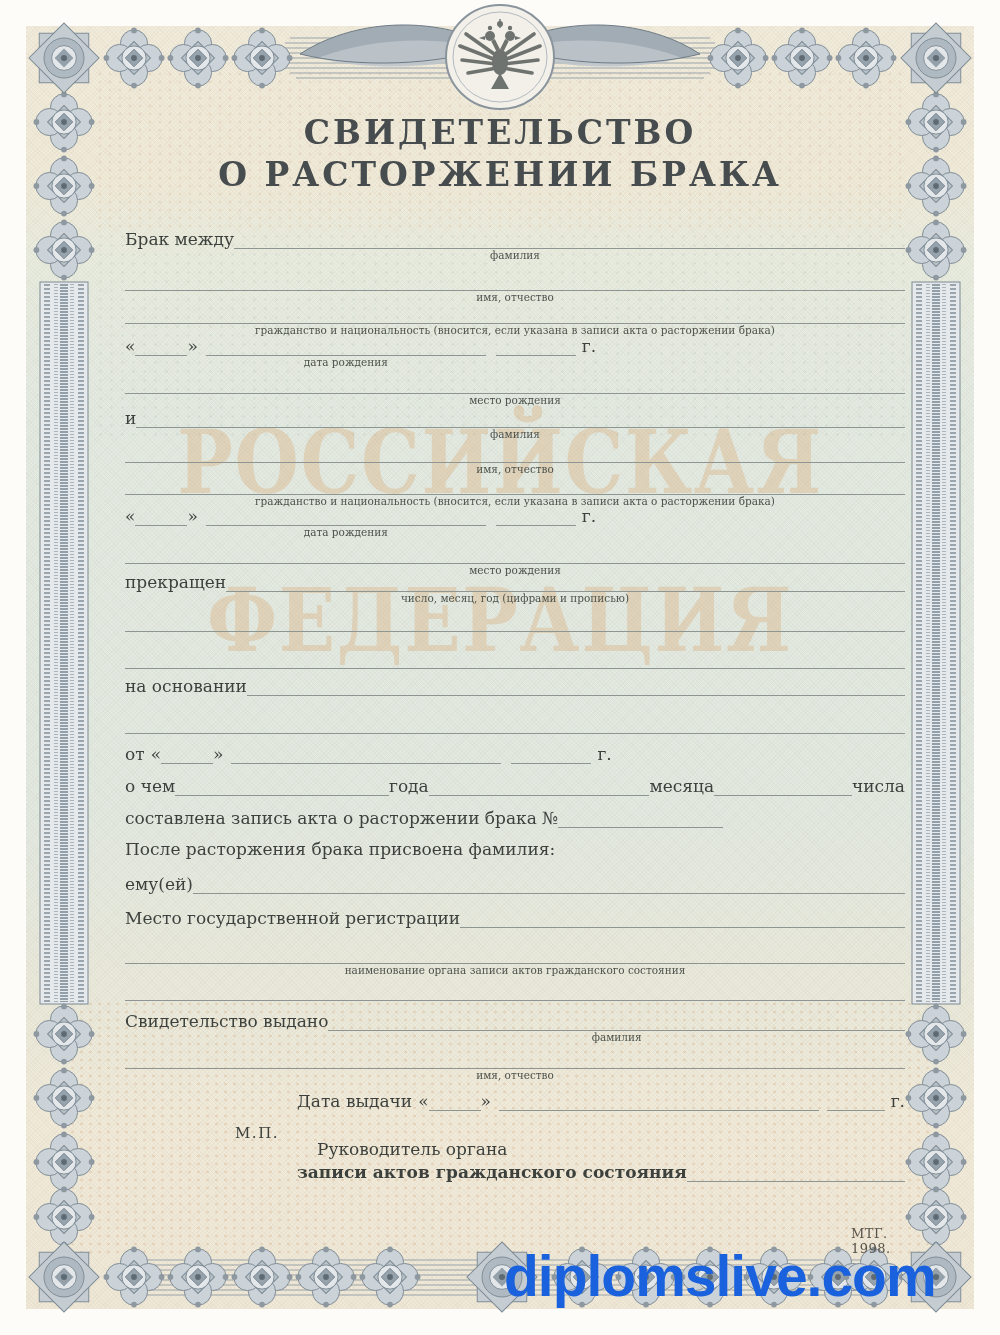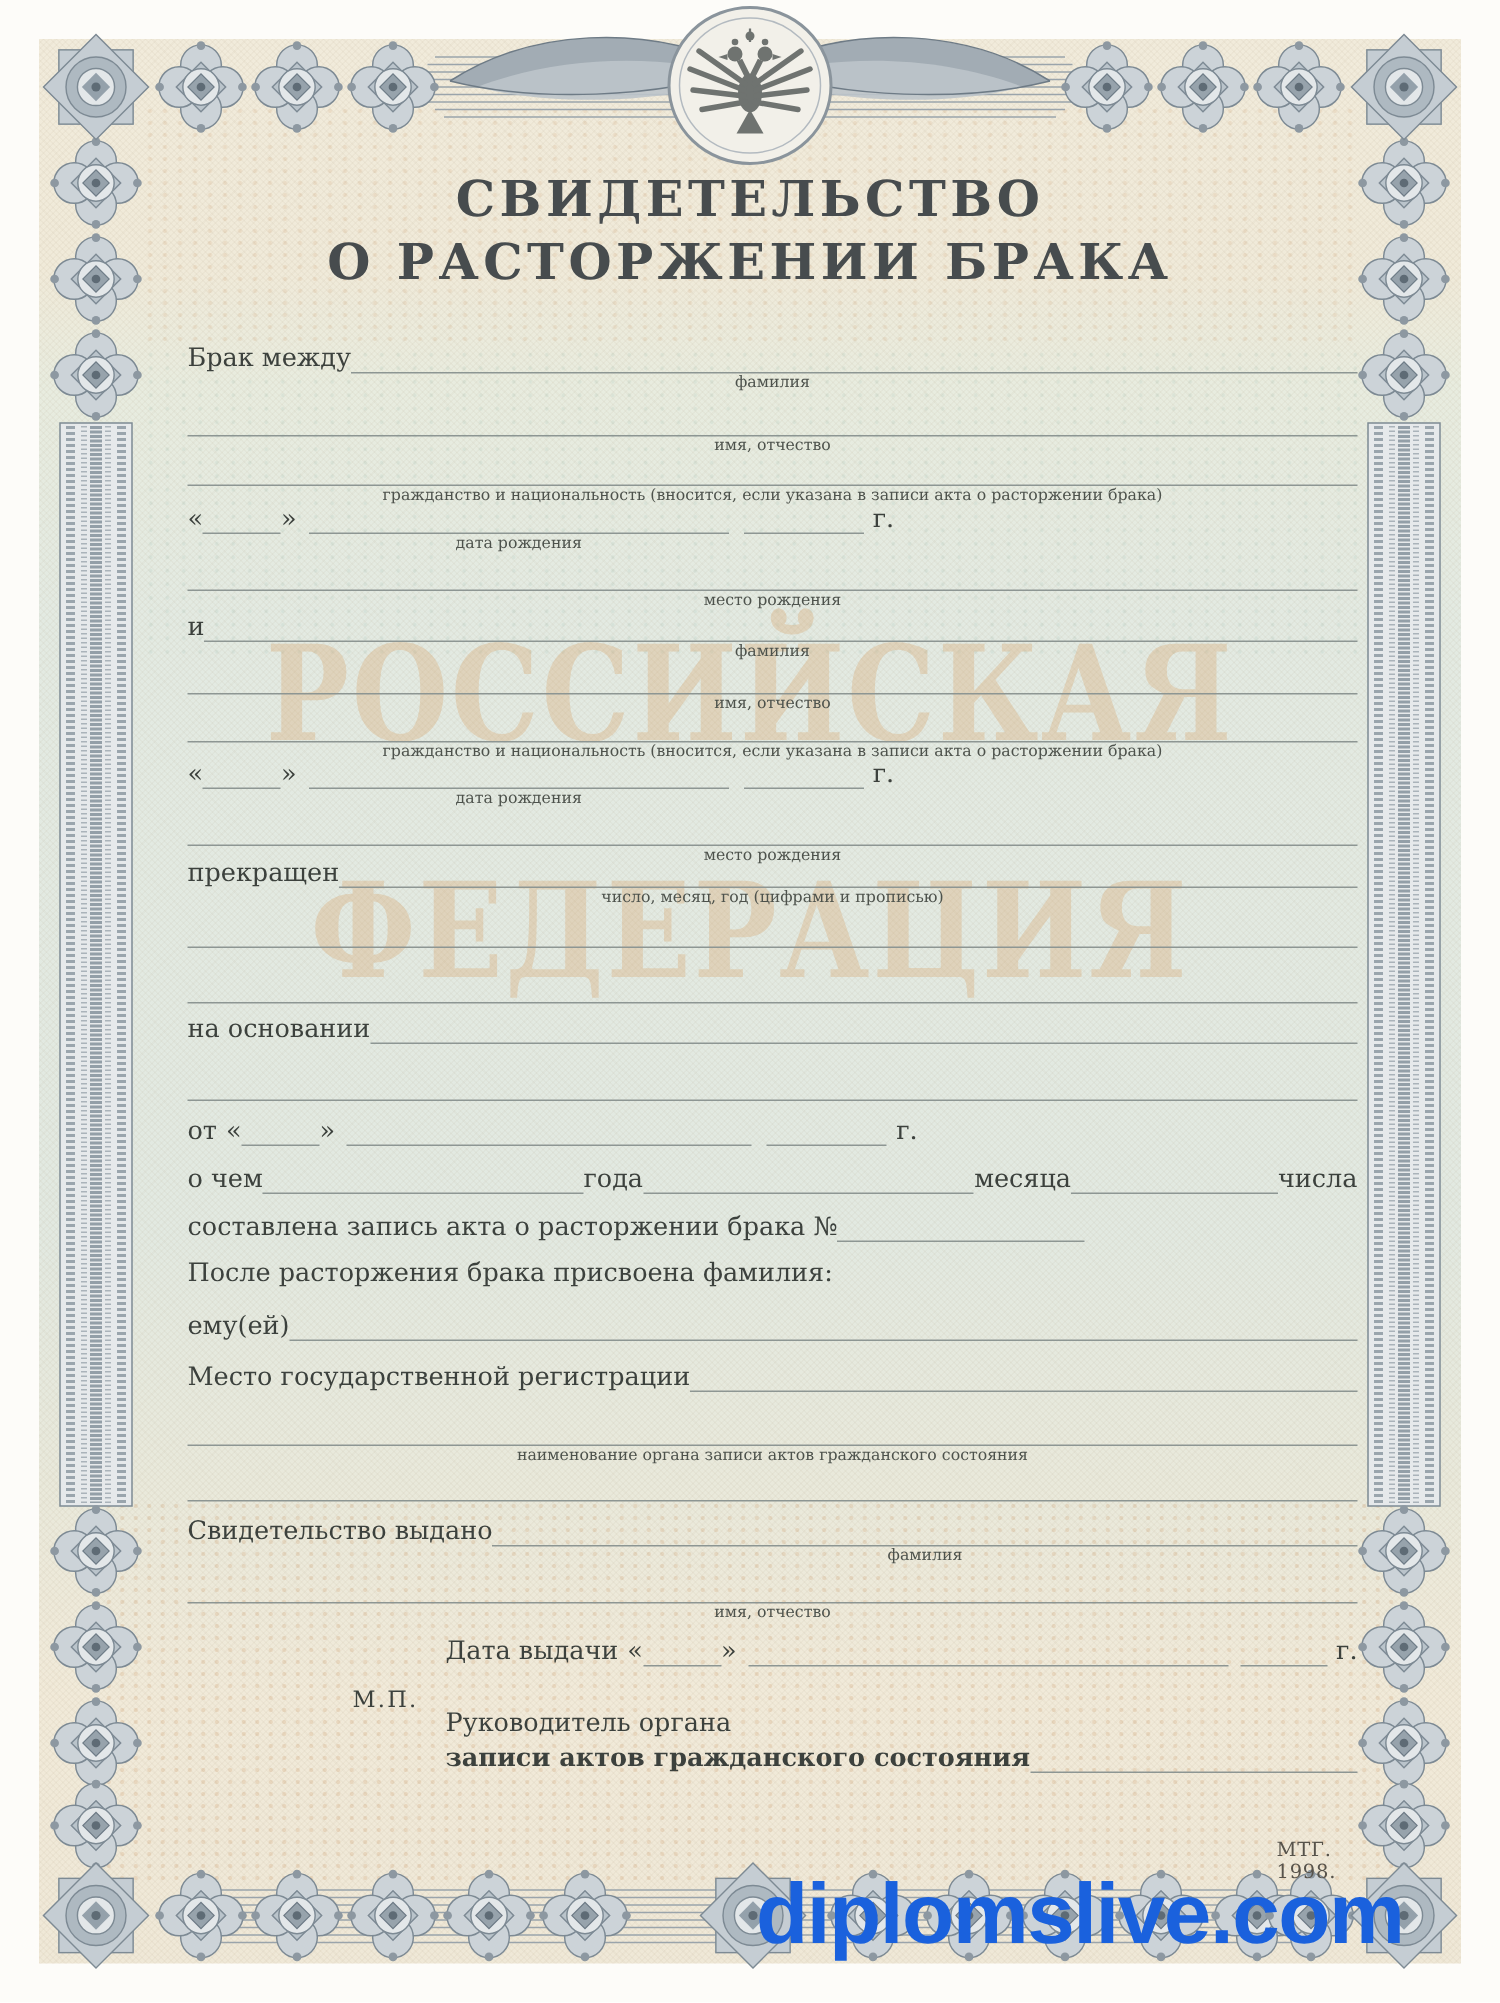--- a/index.html
+++ b/index.html
@@ -39,21 +39,21 @@
   .sp6{flex:0 0 6px;} .sp8{flex:0 0 8px;} .sp10{flex:0 0 10px;}
   .g155{flex-grow:1.55;} .g160{flex-grow:1.6;} .g100{flex-grow:1;}
   .cap{position:absolute;top:21px;left:50%;transform:translateX(-50%);
     font-size:10.5px;color:#4d524c;white-space:nowrap;line-height:12px;}
   .rowcap{position:absolute;left:0;right:0;top:21px;text-align:center;
     font-size:10.5px;color:#4d524c;white-space:nowrap;line-height:12px;}
   .q{font-size:17px;color:#3c413d;line-height:20px;}
   .ysuf{margin-left:6px;}
   .mp{position:absolute;left:110px;top:1124px;font-size:15px;letter-spacing:1.5px;color:#3c413d;}
   .registrar{position:absolute;left:172px;right:0;top:1138px;}
-  .registrar .l1{font-size:17px;color:#3c413d;line-height:22px;}
+  .registrar .l1{font-size:17px;color:#3c413d;line-height:22px;margin-left:20px;}
   .registrar .l2{display:flex;align-items:flex-end;height:22px;font-weight:bold;}
   .code{position:absolute;left:726px;top:1226px;font-size:13px;letter-spacing:0.5px;color:#57534b;}
   .site{position:absolute;left:504px;top:1243px;z-index:30;white-space:nowrap;
     font-family:"Liberation Sans",sans-serif;font-weight:bold;font-size:57px;
     letter-spacing:-1px;color:#1a61dd;}
 </style>
 </head>
 <body>
 
 <div class="stage">

